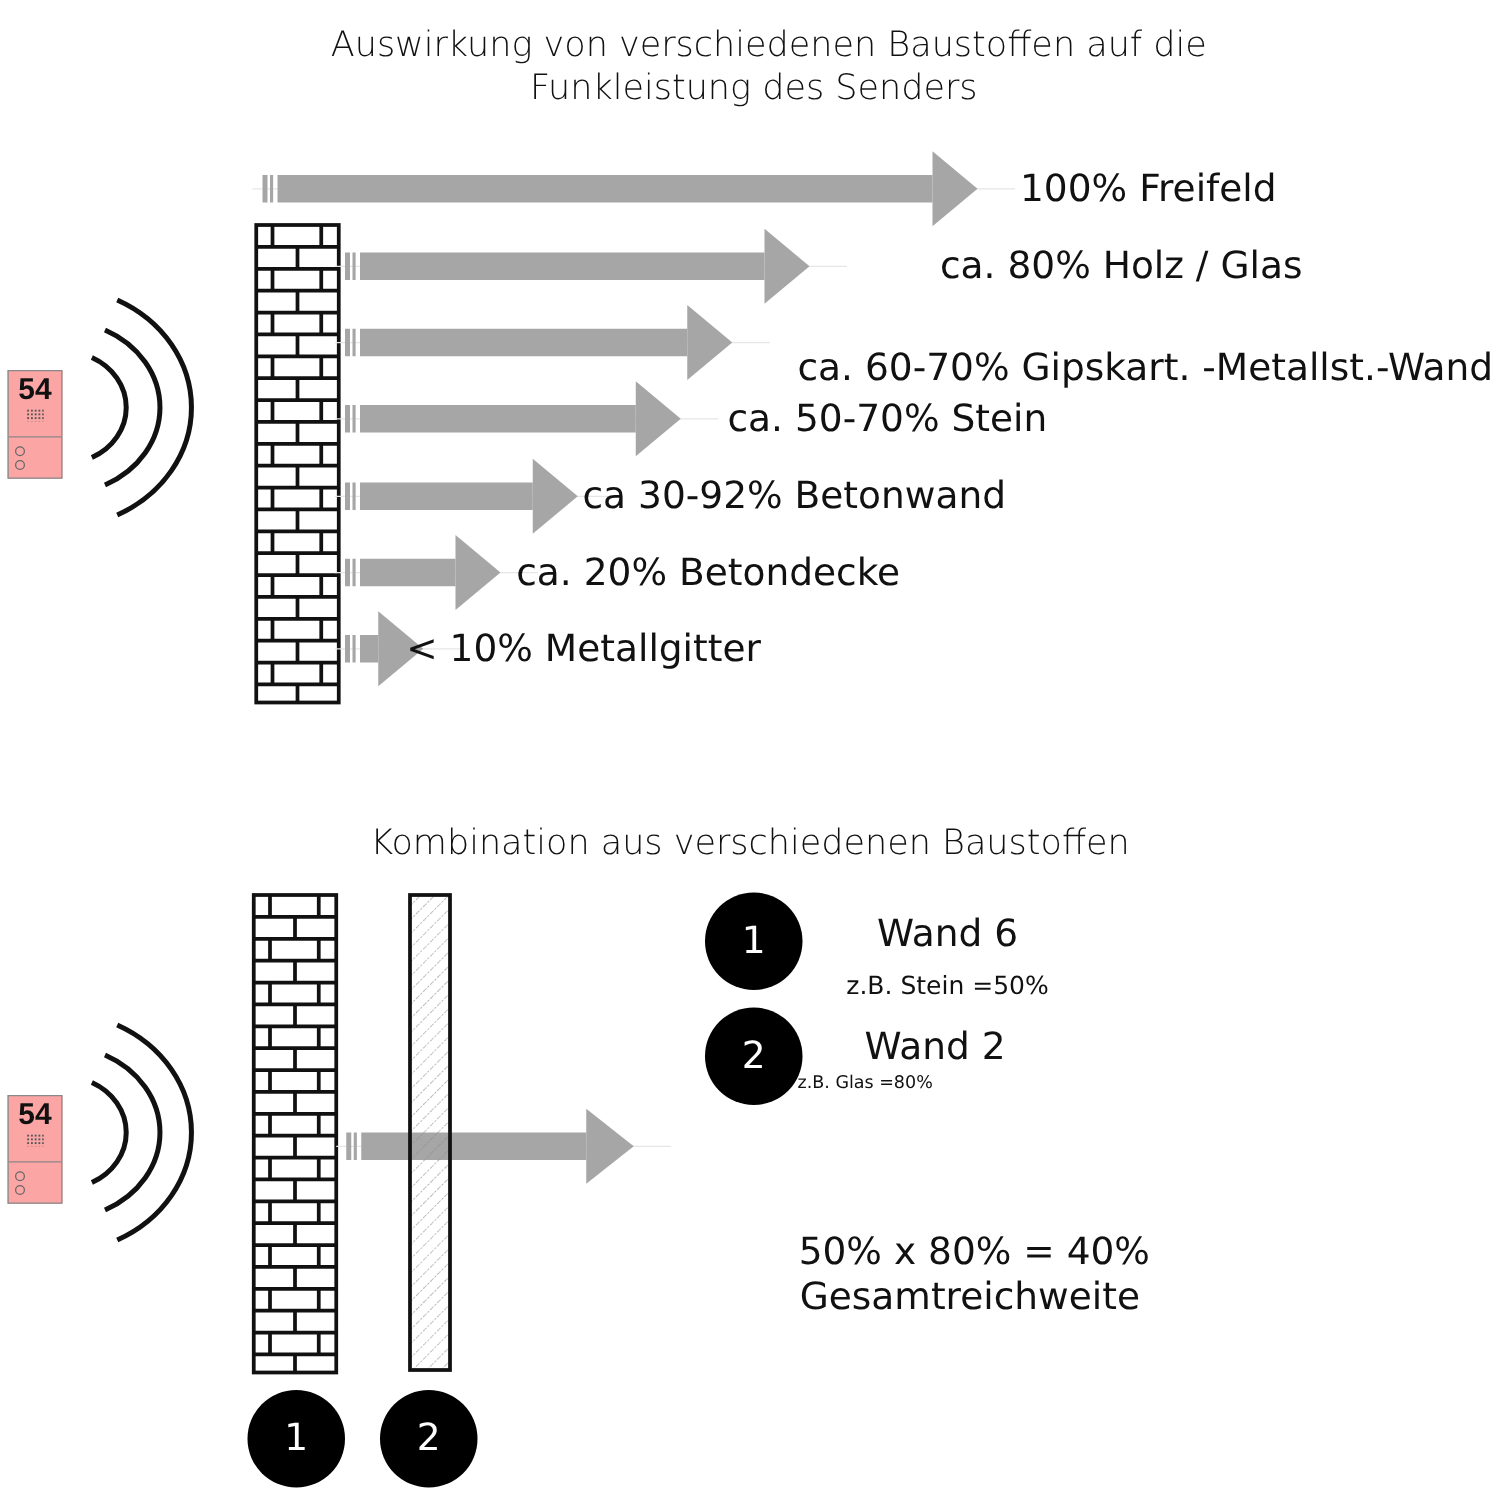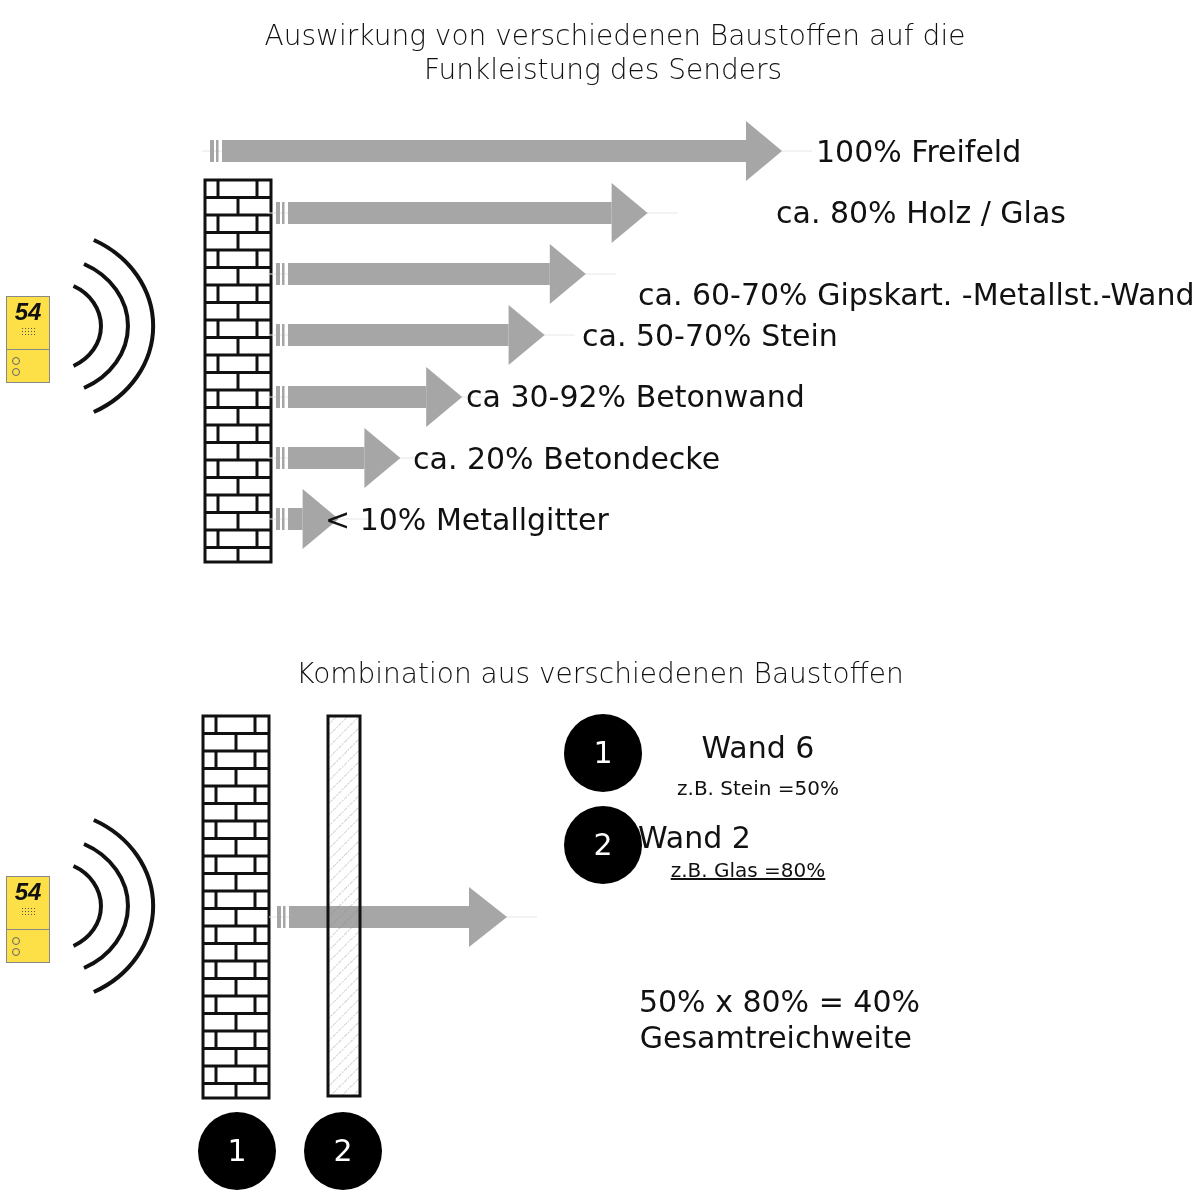--- a/index.html
+++ b/index.html
@@ -1,21 +1,21 @@
 <!DOCTYPE html>
 <html><head>
 <meta charset="utf-8">
 <style>
   html, body { margin:0; padding:0; background:#ffffff; }
   body { width:1200px; height:1200px; position:relative; overflow:hidden;
          font-family:"DejaVu Sans", sans-serif; color:#111; }
   .abs { position:absolute; }
   .title { font-size:28px; text-align:center; line-height:44px; font-weight:300; }
   .label { font-size:30px; white-space:nowrap; line-height:36px; }
-  .device { position:absolute; width:42px; background:#fde047; border:1px solid #888;font-style:italic; }
+  .device { position:absolute; width:42px; background:#fca5a5; border:1px solid #888; }
   .device .top { height:52px; border-bottom:1px solid #888; text-align:center; }
   .device .num { font-size:24px; font-weight:bold; line-height:30px; font-family:"Liberation Sans", sans-serif; display:block; }
   .device .grid { width:14px; height:10px; margin:0 auto;
      background-image:radial-gradient(#555 40%, transparent 41%); background-size:3px 3px; }
   .device .bot { height:32px; position:relative; }
   .device .led { position:absolute; left:5px; width:6px; height:6px; border:1px solid #666; border-radius:50%; }
   .badge { position:absolute; border-radius:50%; background:#000; color:#fff; text-align:center; font-size:30px; }
   svg { position:absolute; left:0; top:0; }
 </style>
 </head>
@@ -217,31 +217,31 @@
       <span class="num">54</span>
       <div class="grid"></div>
     </div>
   <div class="bot">
       <span class="led" style="top:7px;"></span>
       <span class="led" style="top:18px;"></span>
     </div>
 </div>
 
 <div class="abs label" style="left:816px;top:134px;">100% Freifeld</div>
-<div class="abs label" style="left:776px;top:195px;">ca. 80% Holz / Glas</div>
+<div class="abs label" style="left:752px;top:195px;">ca. 80% Holz / Glas</div>
 <div class="abs label" style="left:638px;top:257px;margin-top:20px;">ca. 60-70% Gipskart. -Metallst.-Wand</div>
 <div class="abs label" style="left:582px;top:318px;">ca. 50-70% Stein</div>
 <div class="abs label" style="left:466px;top:379px;">ca 30-92% Betonwand</div>
 <div class="abs label" style="left:390px;top:441px;margin-left:23px;">ca. 20% Betondecke</div>
 <div class="abs label" style="left:325px;top:502px;">&lt; 10% Metallgitter</div>
 
 <div class="badge" style="left:564px;top:714px;width:78px;height:78px;line-height:78px;">1</div>
 <div class="abs" style="left:648px;top:730px;width:220px;text-align:center;font-size:30px;">Wand 6</div>
 <div class="abs" style="left:648px;top:776px;width:220px;text-align:center;font-size:20px;">z.B. Stein =50%</div>
 <div class="badge" style="left:564px;top:806px;width:78px;height:78px;line-height:78px;">2</div>
-<div class="abs" style="left:638px;top:820px;width:220px;text-align:left;font-size:30px;">Wand 2</div>
-<div class="abs" style="left:638px;top:858px;width:220px;text-align:center;font-size:20px;text-decoration:underline;">z.B. Glas =80%</div>
+<div class="abs" style="left:638px;top:820px;width:220px;text-align:center;font-size:30px;">Wand 2</div>
+<div class="abs" style="left:638px;top:858px;width:220px;text-align:left;font-size:14px;">z.B. Glas =80%</div>
 
 <div class="abs" style="left:560px;top:984px;width:360px;text-align:right;font-size:30px;">50% x 80% = 40%</div>
 <div class="abs" style="left:552px;top:1020px;width:360px;text-align:right;font-size:30px;">Gesamtreichweite</div>
 
 <div class="badge" style="left:198px;top:1112px;width:78px;height:78px;line-height:78px;">1</div>
 <div class="badge" style="left:304px;top:1112px;width:78px;height:78px;line-height:78px;">2</div>
 
 </body></html>

